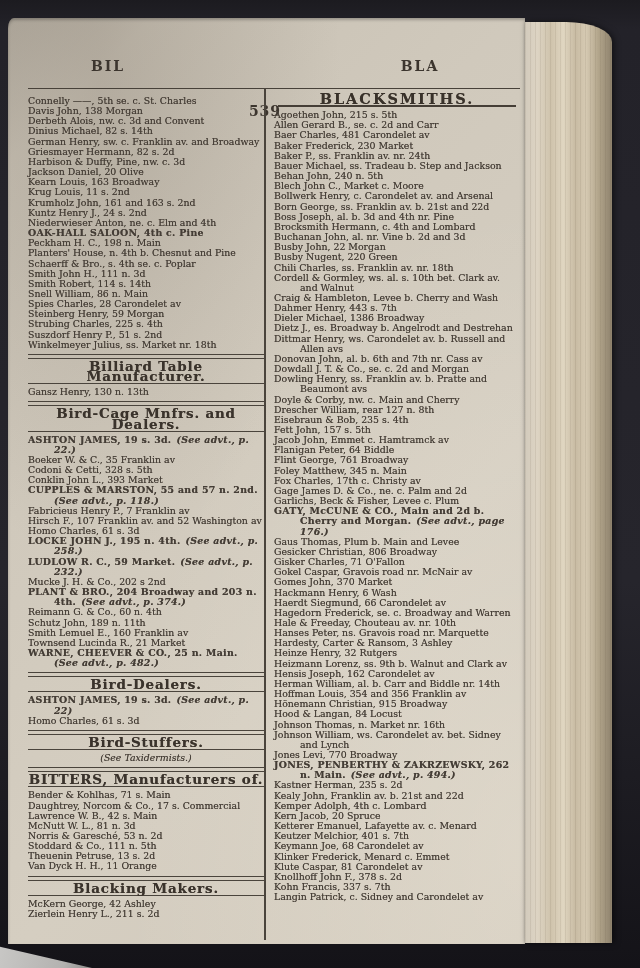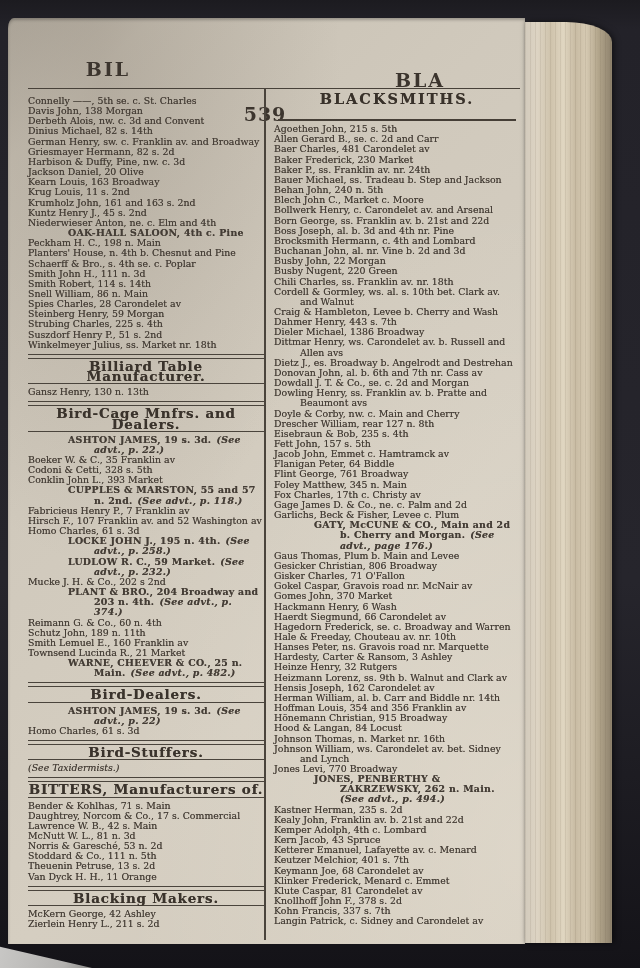--- a/index.html
+++ b/index.html
@@ -25,39 +25,39 @@
       linear-gradient(90deg,#d2cabc 0%,#ddd4c3 14%,#cfc3ac 30%,#e0d6c1 44%,#c8bba3 58%,#d6cab3 70%,#b3a68c 84%,#8e826d 100%,#8e826d 100%);
     border-top-right-radius:46px 20px;
     box-shadow:2px 0 6px rgba(0,0,0,.5);
   }
   .corner-triangle{
     position:absolute;left:0;bottom:0;width:92px;height:26px;
     background:linear-gradient(100deg,#c8c7c5 0%,#b3b2b0 70%,#8e8d8b 100%);
     clip-path:polygon(0 18%, 100% 100%, 0 100%);
   }
   .page-header{position:absolute;left:0;top:40px;width:517px;height:26px;
-    font-weight:bold;font-size:19px;letter-spacing:2px;color:#3c352e;}
+    font-weight:bold;font-size:14px;letter-spacing:2px;color:#3c352e;}
   .ph-item{position:absolute;transform:translateX(-50%);white-space:nowrap;}
-  .ph-left{left:100px;} .ph-center{left:257px;letter-spacing:1px;margin-top:45px;} .ph-right{left:412px;margin-top:11px;}
+  .ph-left{left:100px;} .ph-center{left:257px;letter-spacing:1px;margin-top:45px;} .ph-right{left:412px;}
   .header-rule{position:absolute;left:20px;top:70px;width:492px;height:0;border-top:1.5px solid #474139;}
   .col-divider{position:absolute;left:256px;top:70px;width:1.5px;height:852px;background:#4a443c;}
   .col{position:absolute;font-size:9.4px;line-height:10.15px;
     text-shadow:0 0 .5px rgba(64,54,44,.7);}
   .col-left{left:20px;top:78px;width:236px;}
   .col-right{left:266px;top:76px;width:246px;}
   .entry{padding-left:26px;text-indent:-26px;white-space:normal;}
-  .entry.bold{font-weight:bold;letter-spacing:.3px;margin-left:40px;}
+  .entry.bold{font-weight:bold;letter-spacing:.3px;}
   .advt{font-style:italic;font-weight:bold;}
   .rule-double{height:3px;border-top:1px solid #4a443c;border-bottom:1px solid #4a443c;margin:4px 0 2px 0;}
   .rule-single{border-top:1px solid #4a443c;margin:2px 0 3px 0;}
   .section-title{margin:2px 0 1px 0;text-align:center;font-weight:bold;
     font-size:13.5px;letter-spacing:.8px;color:#3a332c;}
-  .section-note{text-align:left;font-style:italic;margin-bottom:1px;}
+  .section-note{text-align:center;font-style:italic;margin-bottom:1px;}
   .blacksmiths-title{margin:0 4px 3px 4px;text-align:center;font-weight:bold;font-size:14.5px;
-    letter-spacing:2px;color:#38312a;border-bottom:2.5px solid #453e36;padding-bottom:15px;}
+    letter-spacing:2px;color:#38312a;border-bottom:2.5px solid #453e36;padding-bottom:1px;}
   .intro-list{margin-bottom:2px;}
 </style>
 </head>
 <body>
 
 <div class="page">
   <div class="page-header">
     <span class="ph-item ph-left">BIL</span>
     <span class="ph-item ph-center">539</span>
     <span class="ph-item ph-right">BLA</span>
@@ -71,21 +71,21 @@
         <div class="entry">Davis John, 138 Morgan</div>
         <div class="entry">Derbeth Alois, nw. c. 3d and Convent</div>
         <div class="entry">Dinius Michael, 82 s. 14th</div>
         <div class="entry">German Henry, sw. c. Franklin av. and Broadway</div>
         <div class="entry">Griesmayer Hermann, 82 s. 2d</div>
         <div class="entry">Harbison &amp; Duffy, Pine, nw. c. 3d</div>
         <div class="entry">Jackson Daniel, 20 Olive</div>
         <div class="entry">Kearn Louis, 163 Broadway</div>
         <div class="entry">Krug Louis, 11 s. 2nd</div>
         <div class="entry">Krumholz John, 161 and 163 s. 2nd</div>
-        <div class="entry">Kuntz Henry J., 45 s. 2nd</div>
+        <div class="entry">Kuntz Henry J., 24 s. 2nd</div>
         <div class="entry">Niederwieser Anton, ne. c. Elm and 4th</div>
         <div class="entry bold">OAK-HALL SALOON, 4th c. Pine</div>
         <div class="entry">Peckham H. C., 198 n. Main</div>
         <div class="entry">Planters' House, n. 4th b. Chesnut and Pine</div>
         <div class="entry">Schaerff &amp; Bro., s. 4th se. c. Poplar</div>
         <div class="entry">Smith John H., 111 n. 3d</div>
         <div class="entry">Smith Robert, 114 s. 14th</div>
         <div class="entry">Snell William, 86 n. Main</div>
         <div class="entry">Spies Charles, 28 Carondelet av</div>
         <div class="entry">Steinberg Henry, 59 Morgan</div>
@@ -174,22 +174,22 @@
         <div class="entry">Boss Joseph, al. b. 3d and 4th nr. Pine</div>
         <div class="entry">Brocksmith Hermann, c. 4th and Lombard</div>
         <div class="entry">Buchanan John, al. nr. Vine b. 2d and 3d</div>
         <div class="entry">Busby John, 22 Morgan</div>
         <div class="entry">Busby Nugent, 220 Green</div>
         <div class="entry">Chili Charles, ss. Franklin av. nr. 18th</div>
         <div class="entry">Cordell &amp; Gormley, ws. al. s. 10th bet. Clark av. and Walnut</div>
         <div class="entry">Craig &amp; Hambleton, Levee b. Cherry and Wash</div>
         <div class="entry">Dahmer Henry, 443 s. 7th</div>
         <div class="entry">Dieler Michael, 1386 Broadway</div>
+        <div class="entry">Dietz J., es. Broadway b. Angelrodt and Destrehan</div>
         <div class="entry">Dittmar Henry, ws. Carondelet av. b. Russell and Allen avs</div>
-        <div class="entry">Dietz J., es. Broadway b. Angelrodt and Destrehan</div>
         <div class="entry">Donovan John, al. b. 6th and 7th nr. Cass av</div>
         <div class="entry">Dowdall J. T. &amp; Co., se. c. 2d and Morgan</div>
         <div class="entry">Dowling Henry, ss. Franklin av. b. Pratte and Beaumont avs</div>
         <div class="entry">Doyle &amp; Corby, nw. c. Main and Cherry</div>
         <div class="entry">Drescher William, rear 127 n. 8th</div>
         <div class="entry">Eisebraun &amp; Bob, 235 s. 4th</div>
         <div class="entry">Fett John, 157 s. 5th</div>
         <div class="entry">Jacob John, Emmet c. Hamtramck av</div>
         <div class="entry">Flanigan Peter, 64 Biddle</div>
         <div class="entry">Flint George, 761 Broadway</div>
@@ -216,21 +216,21 @@
         <div class="entry">Hoffman Louis, 354 and 356 Franklin av</div>
         <div class="entry">Hönemann Christian, 915 Broadway</div>
         <div class="entry">Hood &amp; Langan, 84 Locust</div>
         <div class="entry">Johnson Thomas, n. Market nr. 16th</div>
         <div class="entry">Johnson William, ws. Carondelet av. bet. Sidney and Lynch</div>
         <div class="entry">Jones Levi, 770 Broadway</div>
         <div class="entry bold">JONES, PENBERTHY &amp; ZAKRZEWSKY, 262 n. Main.<span class="advt"> (See advt., p. 494.)</span></div>
         <div class="entry">Kastner Herman, 235 s. 2d</div>
         <div class="entry">Kealy John, Franklin av. b. 21st and 22d</div>
         <div class="entry">Kemper Adolph, 4th c. Lombard</div>
-        <div class="entry">Kern Jacob, 43 Spruce</div>
+        <div class="entry">Kern Jacob, 20 Spruce</div>
         <div class="entry">Ketterer Emanuel, Lafayette av. c. Menard</div>
         <div class="entry">Keutzer Melchior, 401 s. 7th</div>
         <div class="entry">Keymann Joe, 68 Carondelet av</div>
         <div class="entry">Klinker Frederick, Menard c. Emmet</div>
         <div class="entry">Klute Caspar, 81 Carondelet av</div>
         <div class="entry">Knollhoff John F., 378 s. 2d</div>
         <div class="entry">Kohn Francis, 337 s. 7th</div>
         <div class="entry">Langin Patrick, c. Sidney and Carondelet av</div>
       </div>
   </div>

